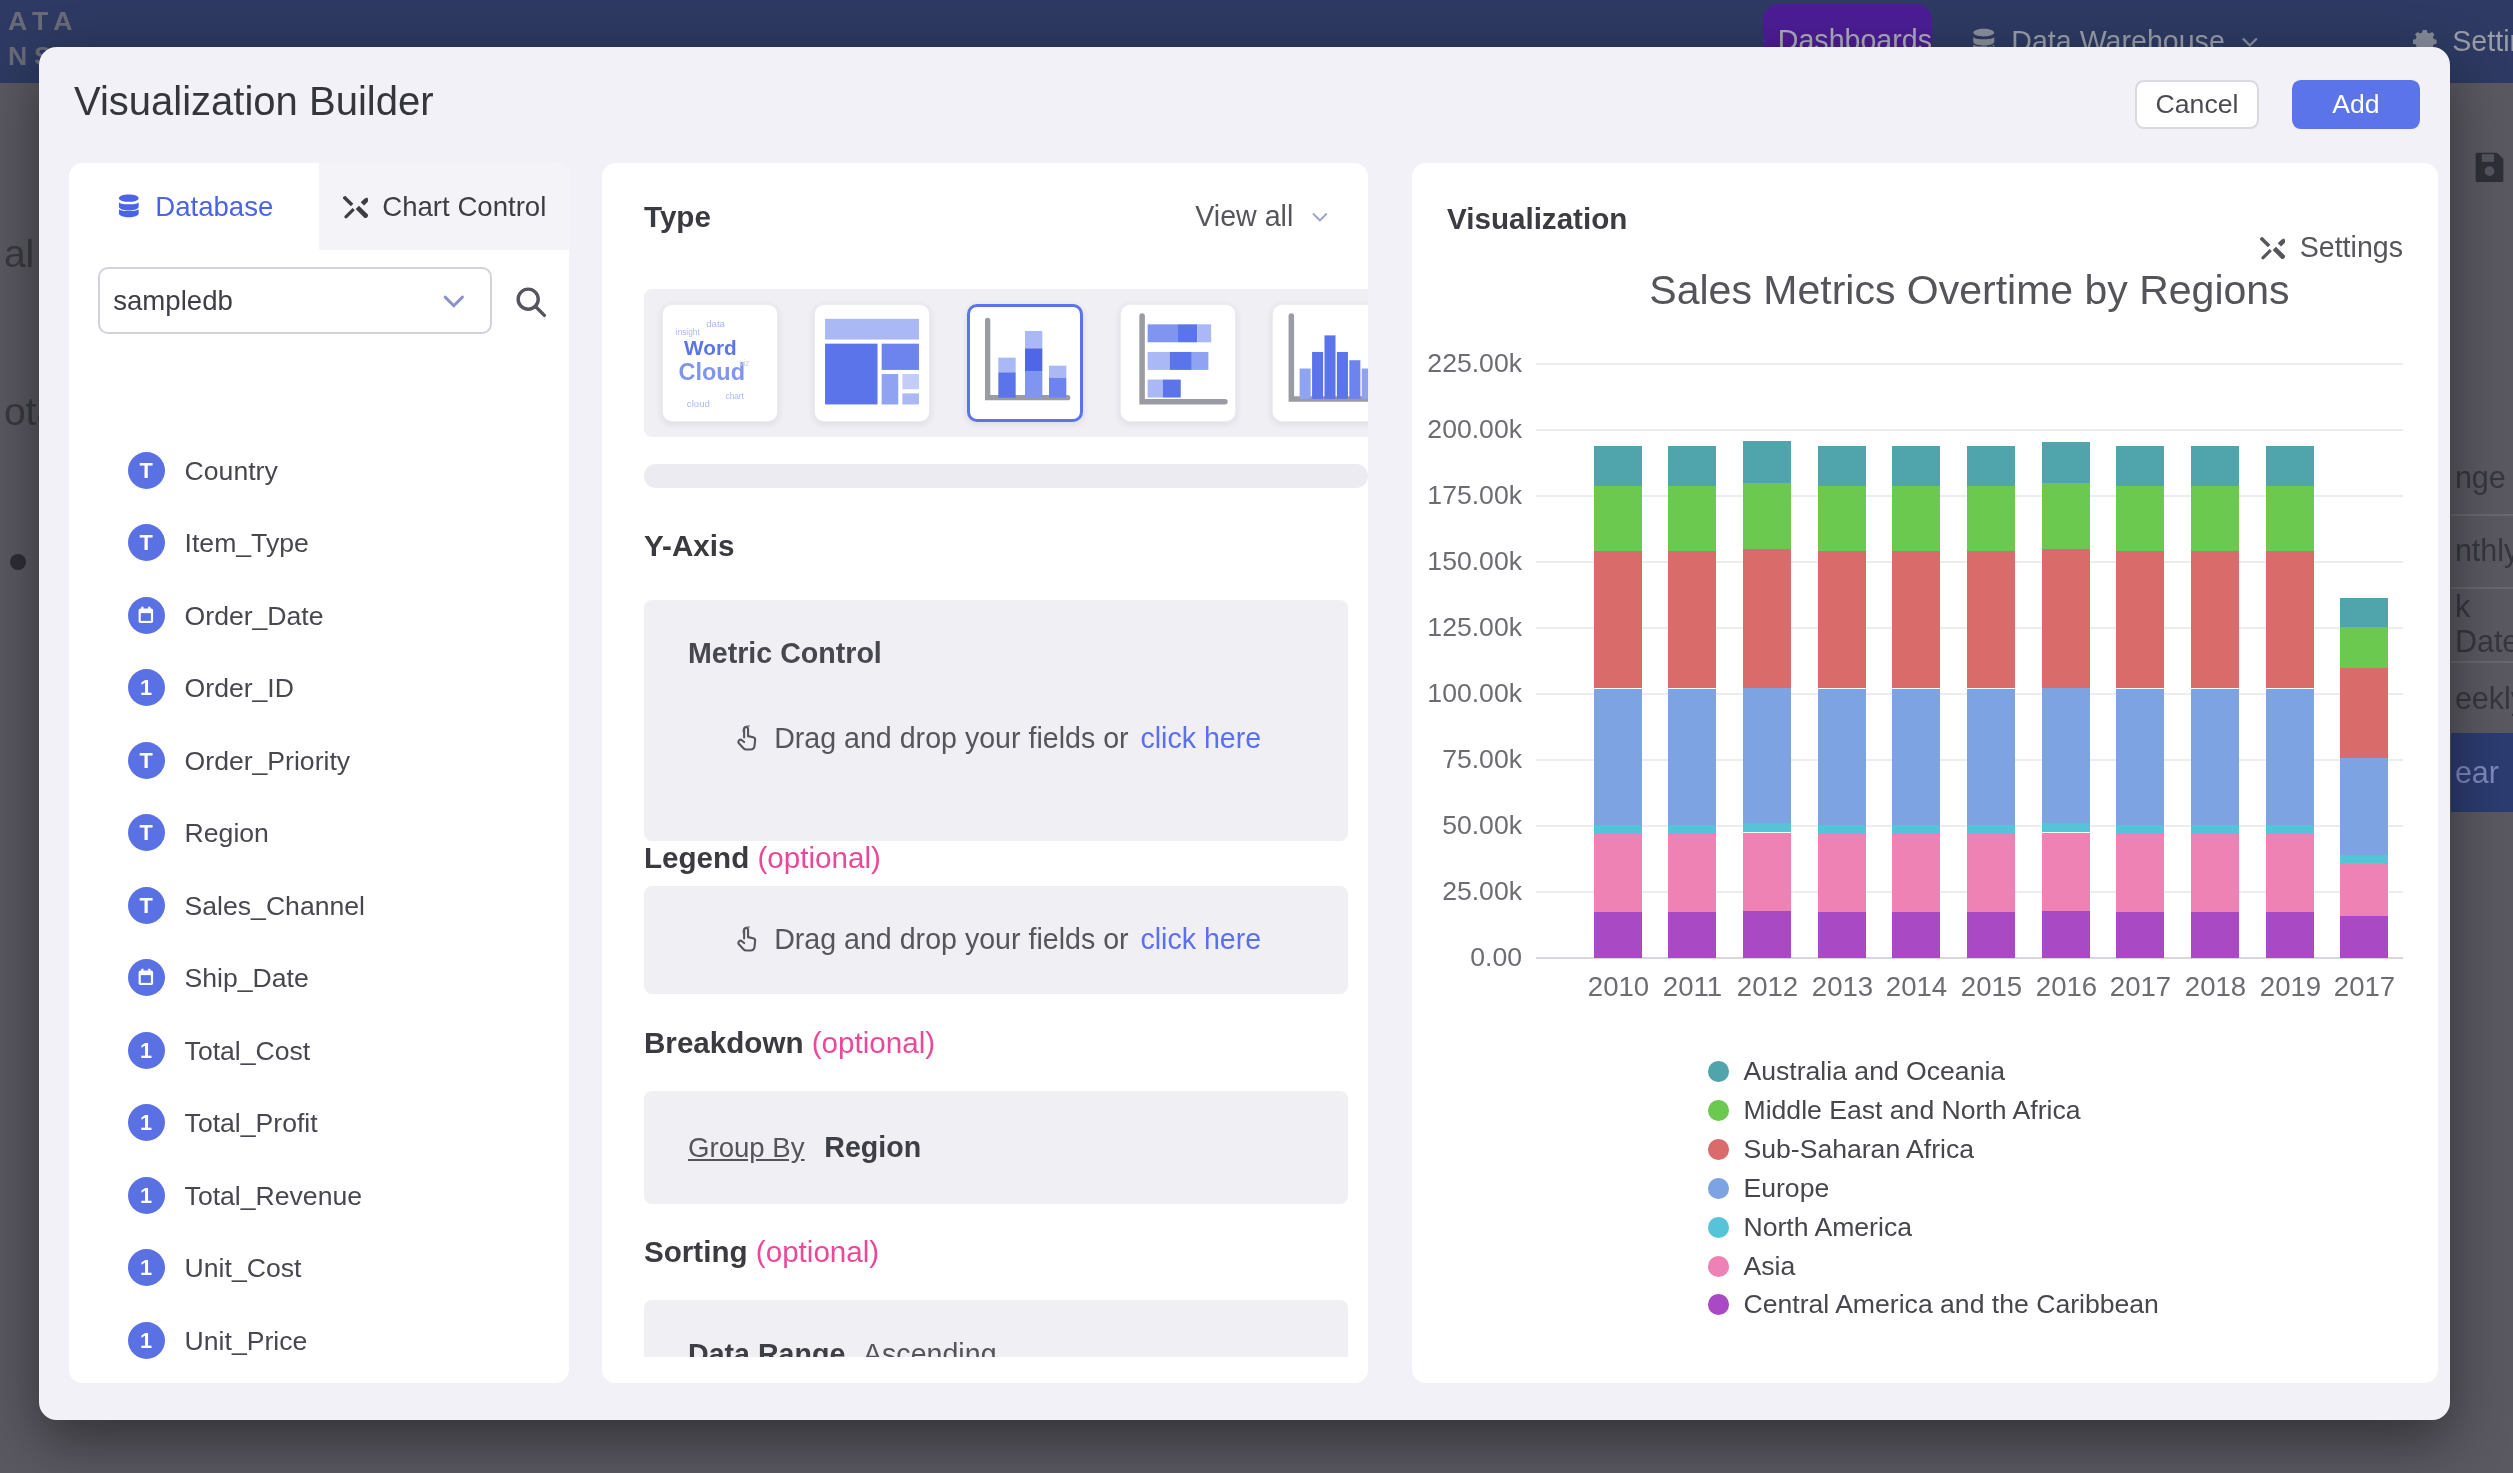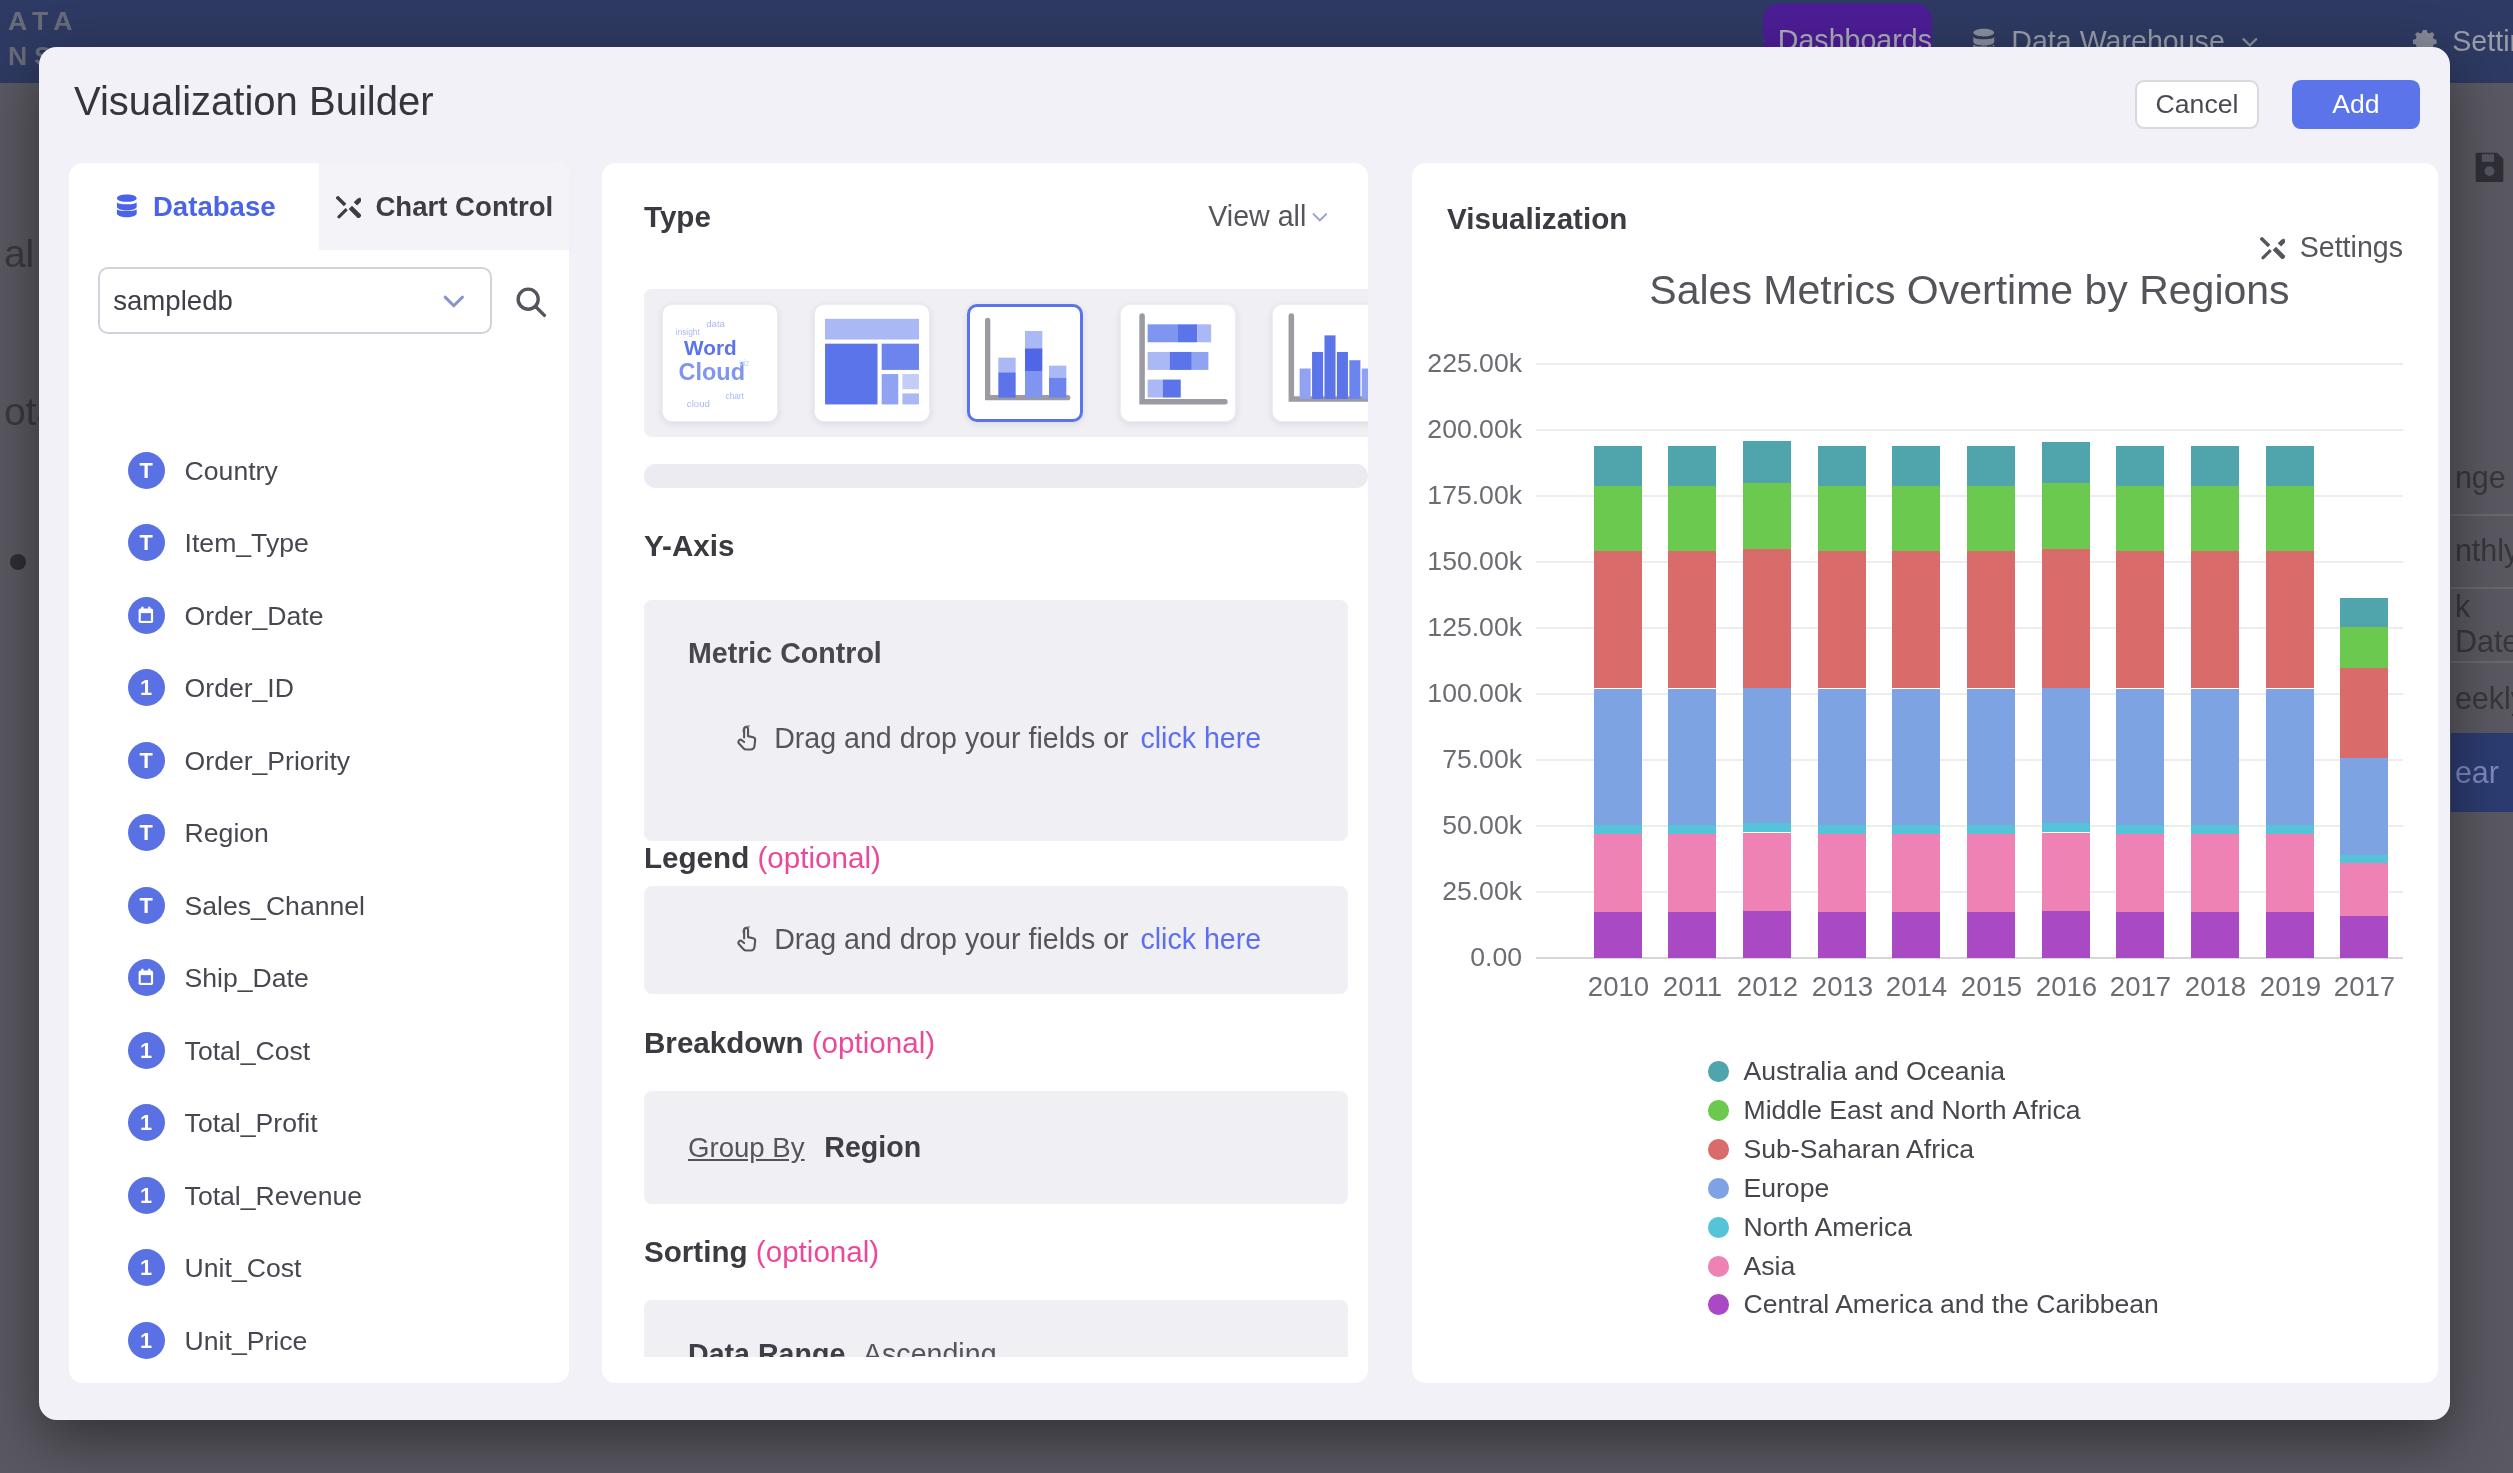--- a/index.html
+++ b/index.html
@@ -20,21 +20,21 @@
   .save-ic{position:absolute;left:19.7px;top:65px;width:37px;height:37px;}
   
   .modal{position:absolute;left:39px;top:47px;width:2411px;height:1373px;background:#f1f1f7;border-radius:17.7px;box-shadow:0 19.7px 59px rgba(0,0,0,.45);}
   .modal-title{position:absolute;left:35px;top:31.5px;font-size:40px;font-weight:500;color:#35353c;}
   .btn{position:absolute;top:33px;height:49px;border-radius:8.9px;font-size:26.6px;display:flex;align-items:center;justify-content:center;cursor:pointer;box-sizing:border-box;}
   .btn-cancel{left:2096px;width:124px;background:#ffffff;border:2px solid #d9d9e0;color:#4a4a52;}
   .btn-add{left:2253px;width:128px;background:#5b74ea;color:#ffffff;}
   .panel{position:absolute;top:116px;height:1220px;background:#ffffff;border-radius:13.8px;overflow:hidden;}
   
   #left-panel{left:29.6px;width:500px;}
-  .tab{position:absolute;top:0;height:87px;width:250px;display:flex;align-items:center;justify-content:center;gap:11.8px;font-size:27.6px;font-weight:bold;box-sizing:border-box;}
+  .tab{position:absolute;top:0;height:87px;width:250px;display:flex;align-items:center;justify-content:center;gap:11.8px;font-size:27.6px;font-weight:normal;box-sizing:border-box;}
   .tab-active{left:0;background:#ffffff;color:#4a63e8;border-top-left-radius:13.8px;}
   .tab-inactive{left:250px;background:#f4f4f8;color:#3d3d44;border-top-right-radius:13.8px;}
   .tab .nav-ic{width:29.6px;height:29.6px;}
   .db-select{position:absolute;left:29.6px;top:104px;width:394px;height:67px;background:#fff;border:2px solid #d2d2db;border-radius:9.9px;box-sizing:border-box;display:flex;align-items:center;color:#3e3e46;font-size:27.6px;}
   .db-select span.val{margin-left:13px;flex:1;}
   .db-select .chev-sm{width:29.6px;height:29.6px;margin-right:21.7px;}
   .search-ic{position:absolute;left:443px;top:120px;width:37px;height:37px;}
   .tree-head{position:absolute;left:0;top:213px;width:500px;height:39px;}
   .caret{position:absolute;left:29.6px;top:13.8px;width:0;height:0;border-left:11.8px solid transparent;border-right:11.8px solid transparent;border-top:14.8px solid #4b4b53;}
   .tbl-ic{position:absolute;left:71px;top:2px;width:33px;height:33px;}
@@ -42,21 +42,21 @@
   .kebab{position:absolute;left:441px;top:2px;width:33px;height:33px;display:flex;flex-direction:column;align-items:center;justify-content:center;gap:4.9px;}
   .kebab i{width:4.9px;height:4.9px;border-radius:50%;background:#55555e;}
   .field-row{position:absolute;left:0;width:500px;height:39px;}
   .field-ic{position:absolute;left:59px;top:0;width:37px;height:37px;border-radius:50%;background:#5a71e4;color:#fff;display:flex;align-items:center;justify-content:center;font-size:21.7px;font-weight:bold;}
   .field-ic svg{width:21.7px;height:21.7px;}
   .field-lb{position:absolute;left:116px;top:3.9px;font-size:26.6px;color:#474750;}
   
   #mid-panel{left:563px;width:766px;}
   .sec-head{position:absolute;left:42px;font-size:29.6px;font-weight:bold;color:#3a3a41;}
   .sec-head .opt{font-weight:normal;color:#ec4899;}
-  .viewall{position:absolute;left:552px;top:37px;width:177px;display:flex;align-items:center;justify-content:flex-end;gap:1px;font-size:28.6px;color:#55555c;}
+  .viewall{position:absolute;left:552px;top:37px;width:177px;display:flex;align-items:center;justify-content:flex-end;gap:14px;font-size:28.6px;color:#55555c;}
   .cards-strip{position:absolute;left:42px;top:126px;width:724px;height:148px;background:#efeff4;border-top-left-radius:7.9px;border-bottom-left-radius:7.9px;}
   .tcard{position:absolute;top:14.8px;width:116px;height:118px;background:#ffffff;border:1px solid #ececf1;border-radius:9.9px;box-shadow:0 2px 7.9px rgba(40,40,80,.10);box-sizing:border-box;}
   .tcard.sel{border:3px solid #5b74ea;}
   .tcard svg{width:100%;height:100%;}
   .scrolltrack{position:absolute;left:42px;top:301px;width:724px;height:23.6px;border-radius:11.8px;background:#ebebf1;}
   .drop-card{position:absolute;left:42px;width:704px;background:#efeff4;border-radius:7.9px;}
   .drop-line{position:absolute;left:0;width:100%;display:flex;align-items:center;justify-content:center;gap:11.8px;font-size:28.6px;color:#55555c;}
   .drop-line .link{color:#5b6ff0;}
   .hand-ic{width:31.5px;height:31.5px;display:inline-flex;}
   .mc-title{position:absolute;left:44px;top:37px;font-size:28.6px;font-weight:bold;color:#47474e;}

